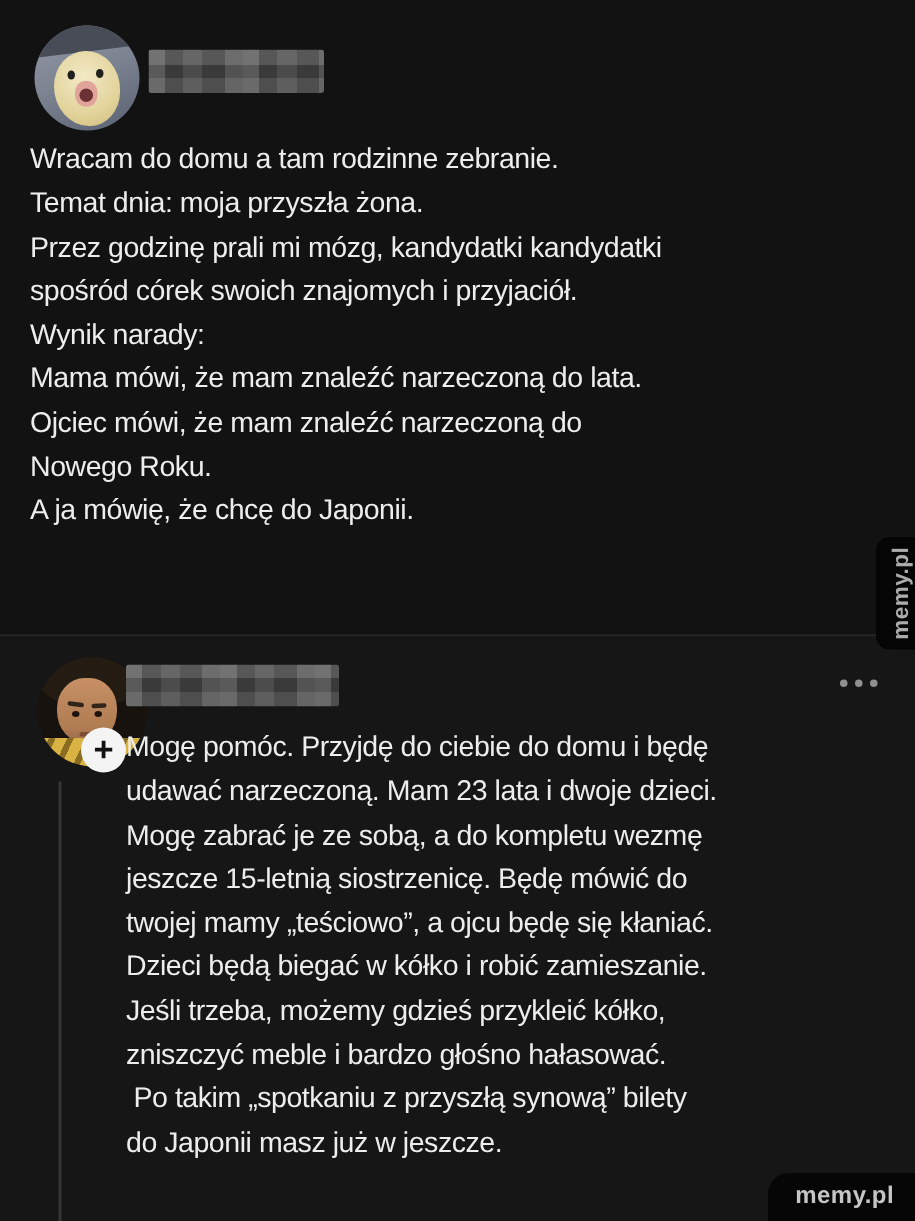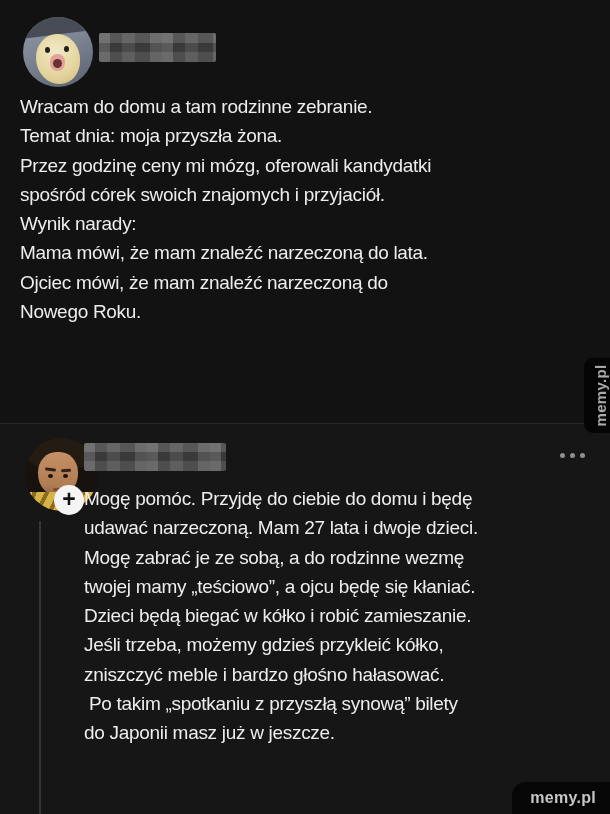--- a/index.html
+++ b/index.html
@@ -77,26 +77,27 @@
     <div class="eye-l"></div>
     <div class="eye-r"></div>
     <div class="beak"></div>
     <div class="mouth"></div>
   </div>
   <div class="name-blur blur1"></div>
 
   <div class="post-text text1">
     <div class="line">Wracam do domu a tam rodzinne zebranie.</div>
     <div class="line">Temat dnia: moja przyszła żona.</div>
-    <div class="line">Przez godzinę ceny mi mózg, oferowali kandydatki</div>
+    <div class="line">Przez godzinę prali mi mózg, kandydatki kandydatki</div>
     <div class="line">spośród córek swoich znajomych i przyjaciół.</div>
     <div class="line">Wynik narady:</div>
     <div class="line">Mama mówi, że mam znaleźć narzeczoną do lata.</div>
     <div class="line">Ojciec mówi, że mam znaleźć narzeczoną do</div>
     <div class="line">Nowego Roku.</div>
+    <div class="line">A ja mówię, że chcę do Japonii.</div>
   </div>
 
   <div class="wm-side">
     <span>memy.pl</span>
   </div>
 
   <div class="avatar avatar2">
     <div class="hair"></div>
     <div class="face"></div>
     <div class="brow-l"></div>
@@ -112,22 +113,23 @@
   <div class="more-dots">
     <div class="dot"></div>
     <div class="dot"></div>
     <div class="dot"></div>
   </div>
 
   <div class="thread-line"></div>
 
   <div class="post-text text2">
     <div class="line">Mogę pomóc. Przyjdę do ciebie do domu i będę</div>
-    <div class="line">udawać narzeczoną. Mam 27 lata i dwoje dzieci.</div>
-    <div class="line">Mogę zabrać je ze sobą, a do rodzinne wezmę</div>
+    <div class="line">udawać narzeczoną. Mam 23 lata i dwoje dzieci.</div>
+    <div class="line">Mogę zabrać je ze sobą, a do kompletu wezmę</div>
+    <div class="line">jeszcze 15-letnią siostrzenicę. Będę mówić do</div>
     <div class="line">twojej mamy „teściowo”, a ojcu będę się kłaniać.</div>
     <div class="line">Dzieci będą biegać w kółko i robić zamieszanie.</div>
     <div class="line">Jeśli trzeba, możemy gdzieś przykleić kółko,</div>
     <div class="line">zniszczyć meble i bardzo głośno hałasować.</div>
     <div class="line"> Po takim „spotkaniu z przyszłą synową” bilety</div>
     <div class="line">do Japonii masz już w jeszcze.</div>
   </div>
 
   <div class="wm-bottom">
     <span>memy.pl</span>

